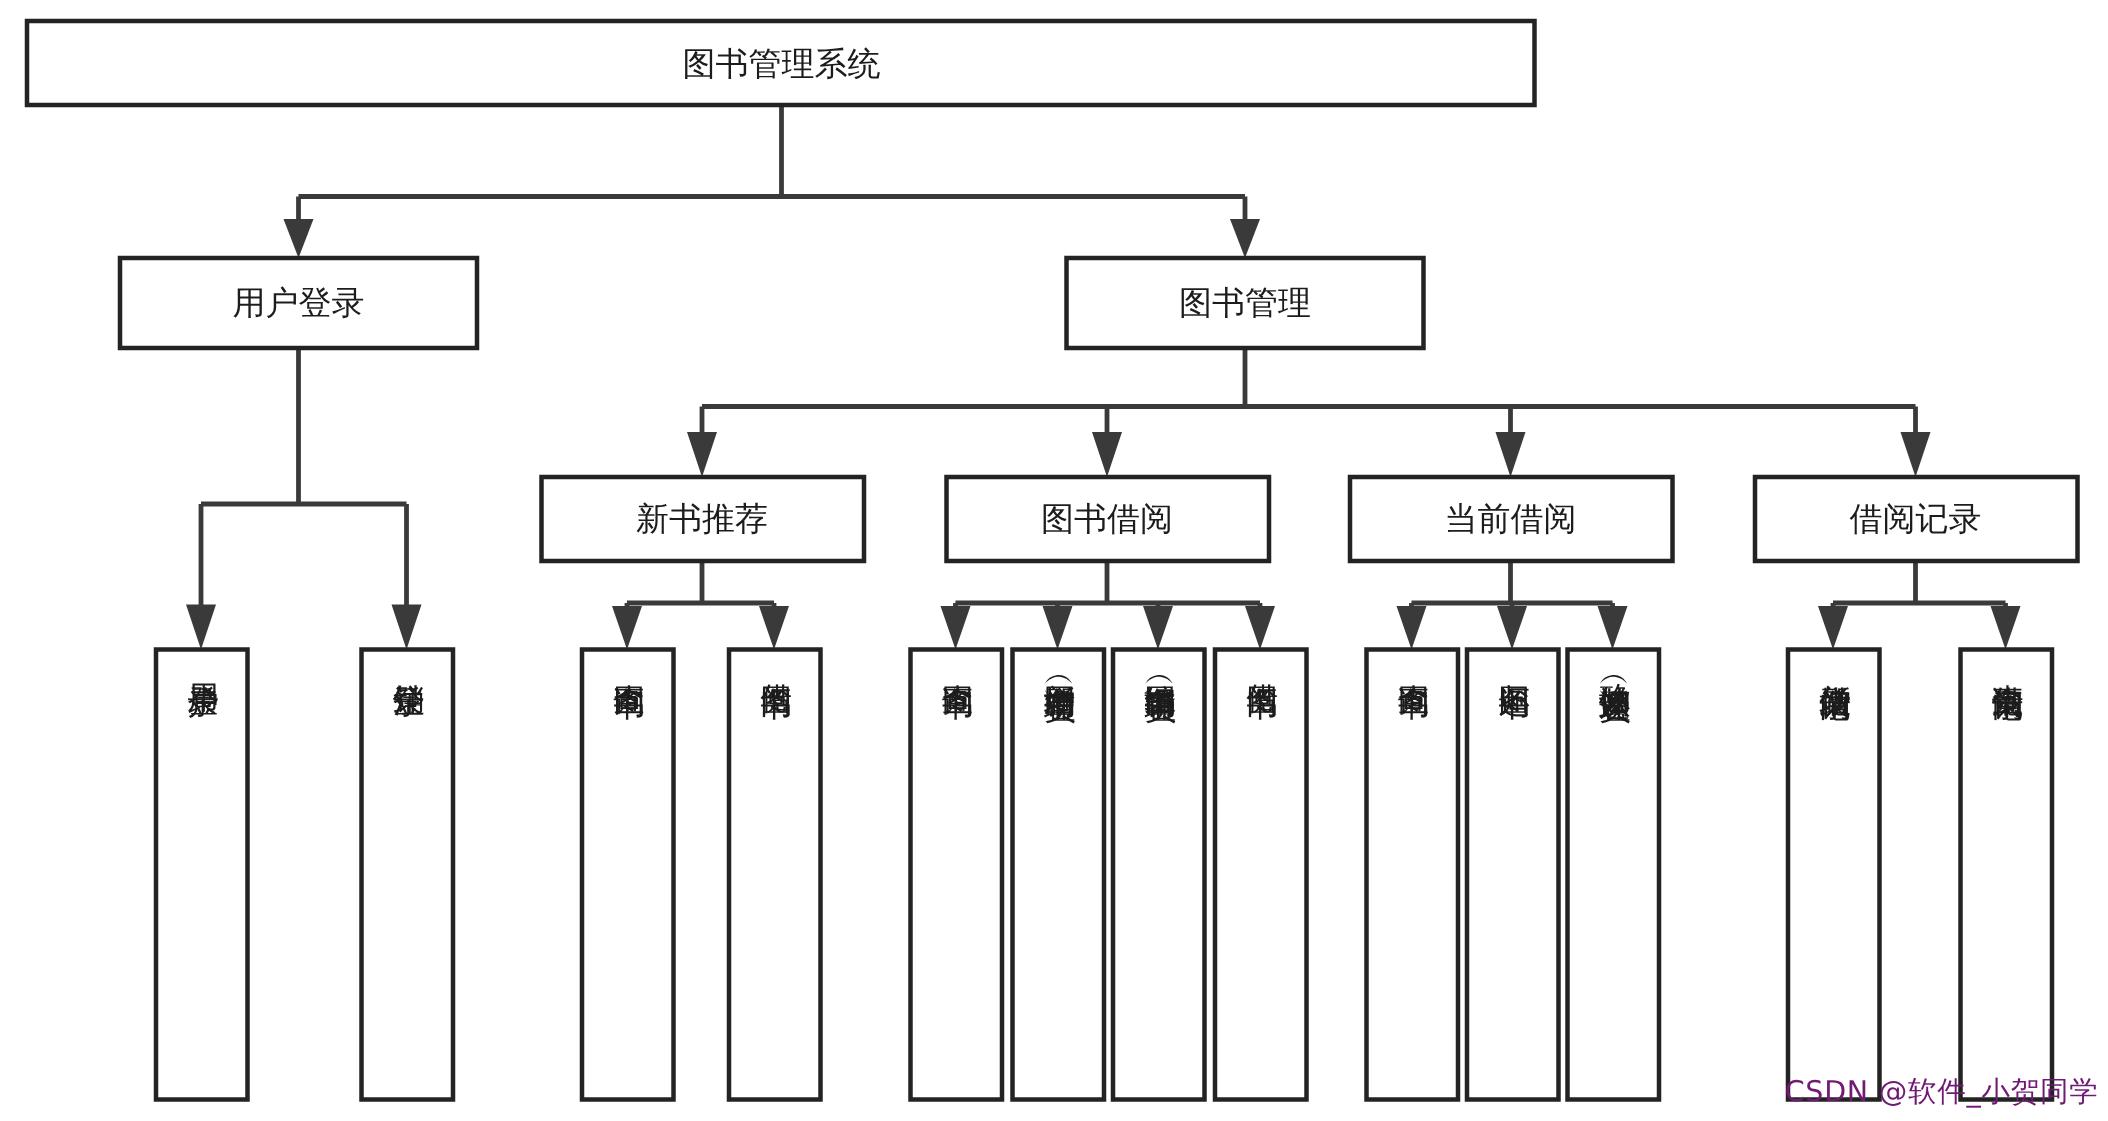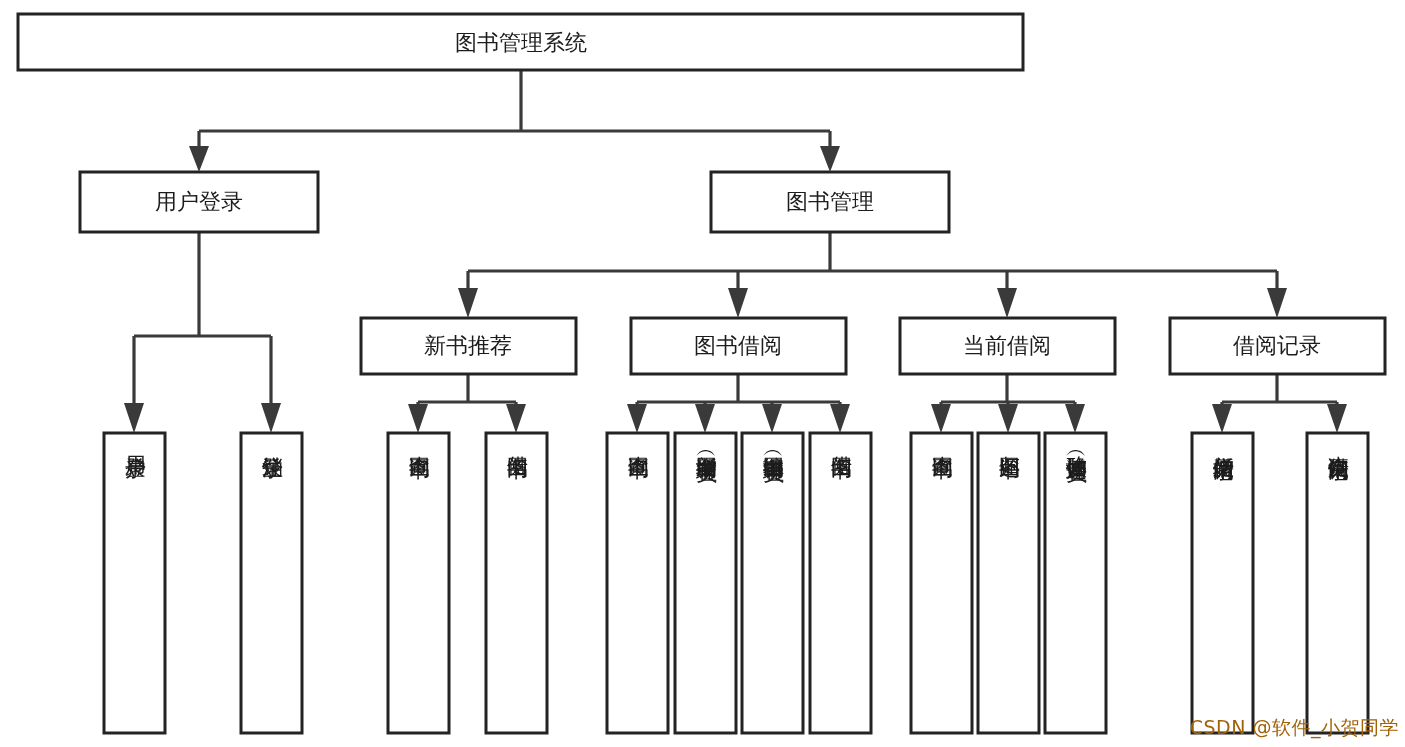--- a/index.html
+++ b/index.html
@@ -68,21 +68,21 @@
     padding-top: 6px;
     box-sizing: border-box;
     white-space: nowrap;
   }
   .watermark {
     position: absolute;
     right: 6px;
     bottom: 6px;
     font-family: "DejaVu Sans", "Liberation Sans", sans-serif;
     font-size: 19px;
-    color: #a16207;
+    color: #701a75;
     letter-spacing: 0.5px;
     pointer-events: none;
     user-select: none;
   }
 </style>
 </head>
 <body>
 
 <div id="diagram-root">
 <svg class="diagram" viewBox="0 0 1405 747" xmlns="http://www.w3.org/2000/svg">

